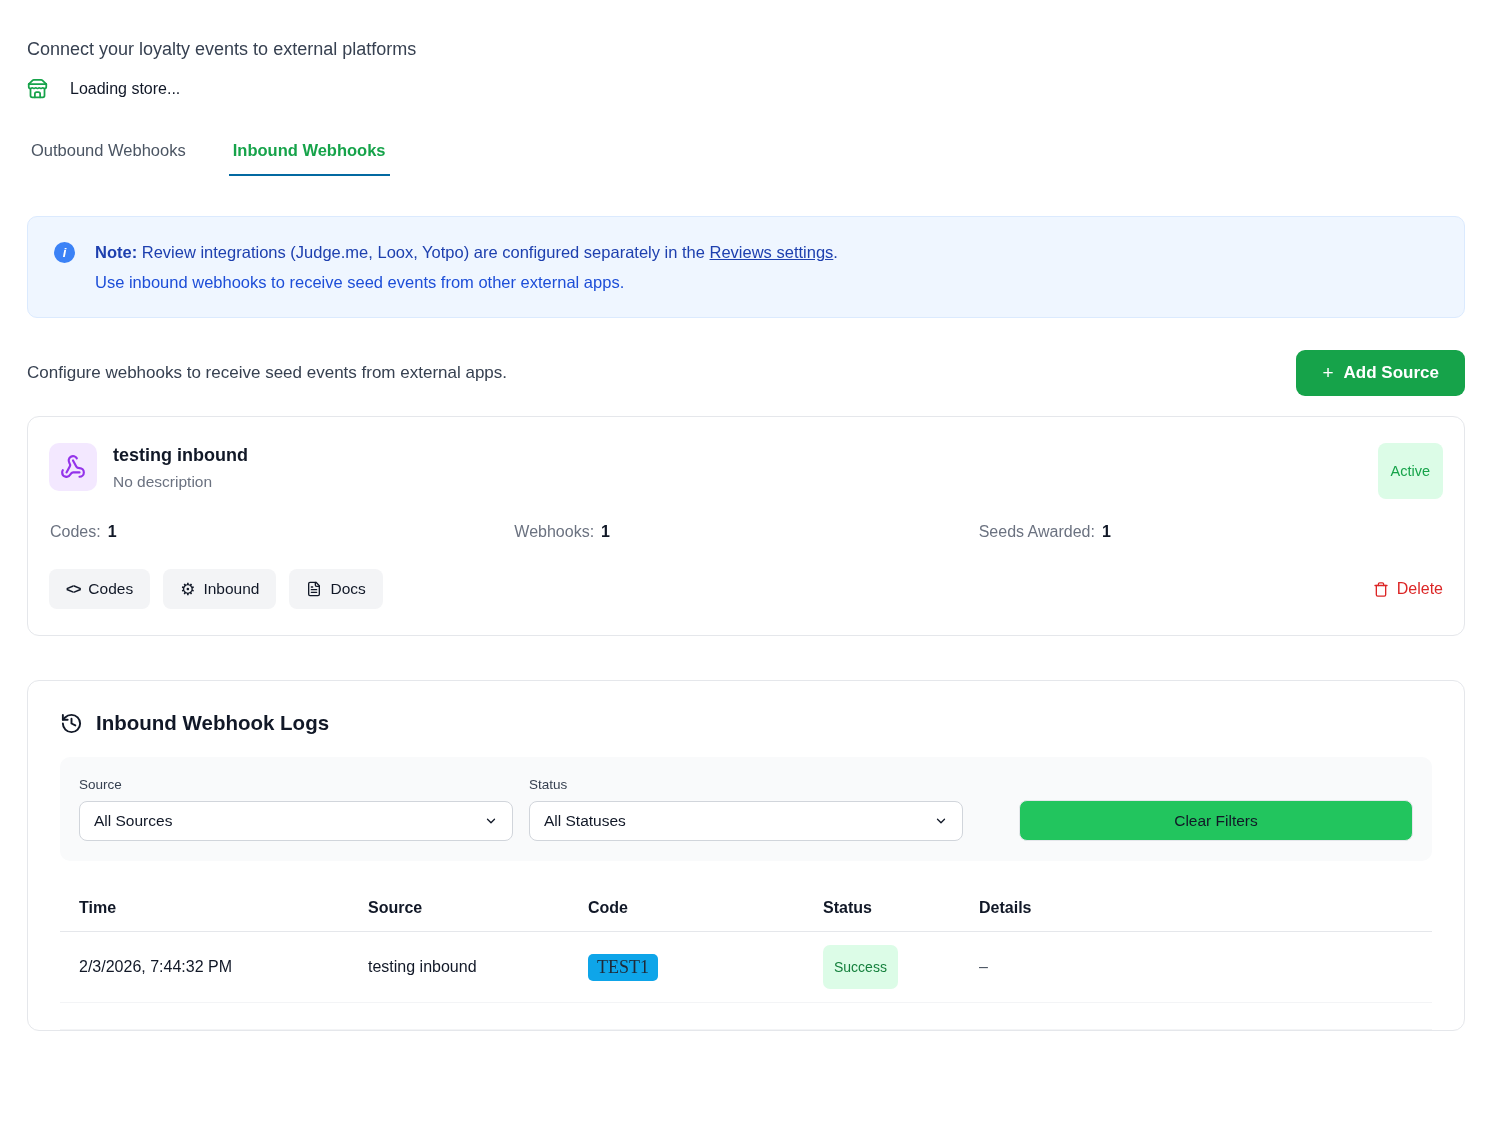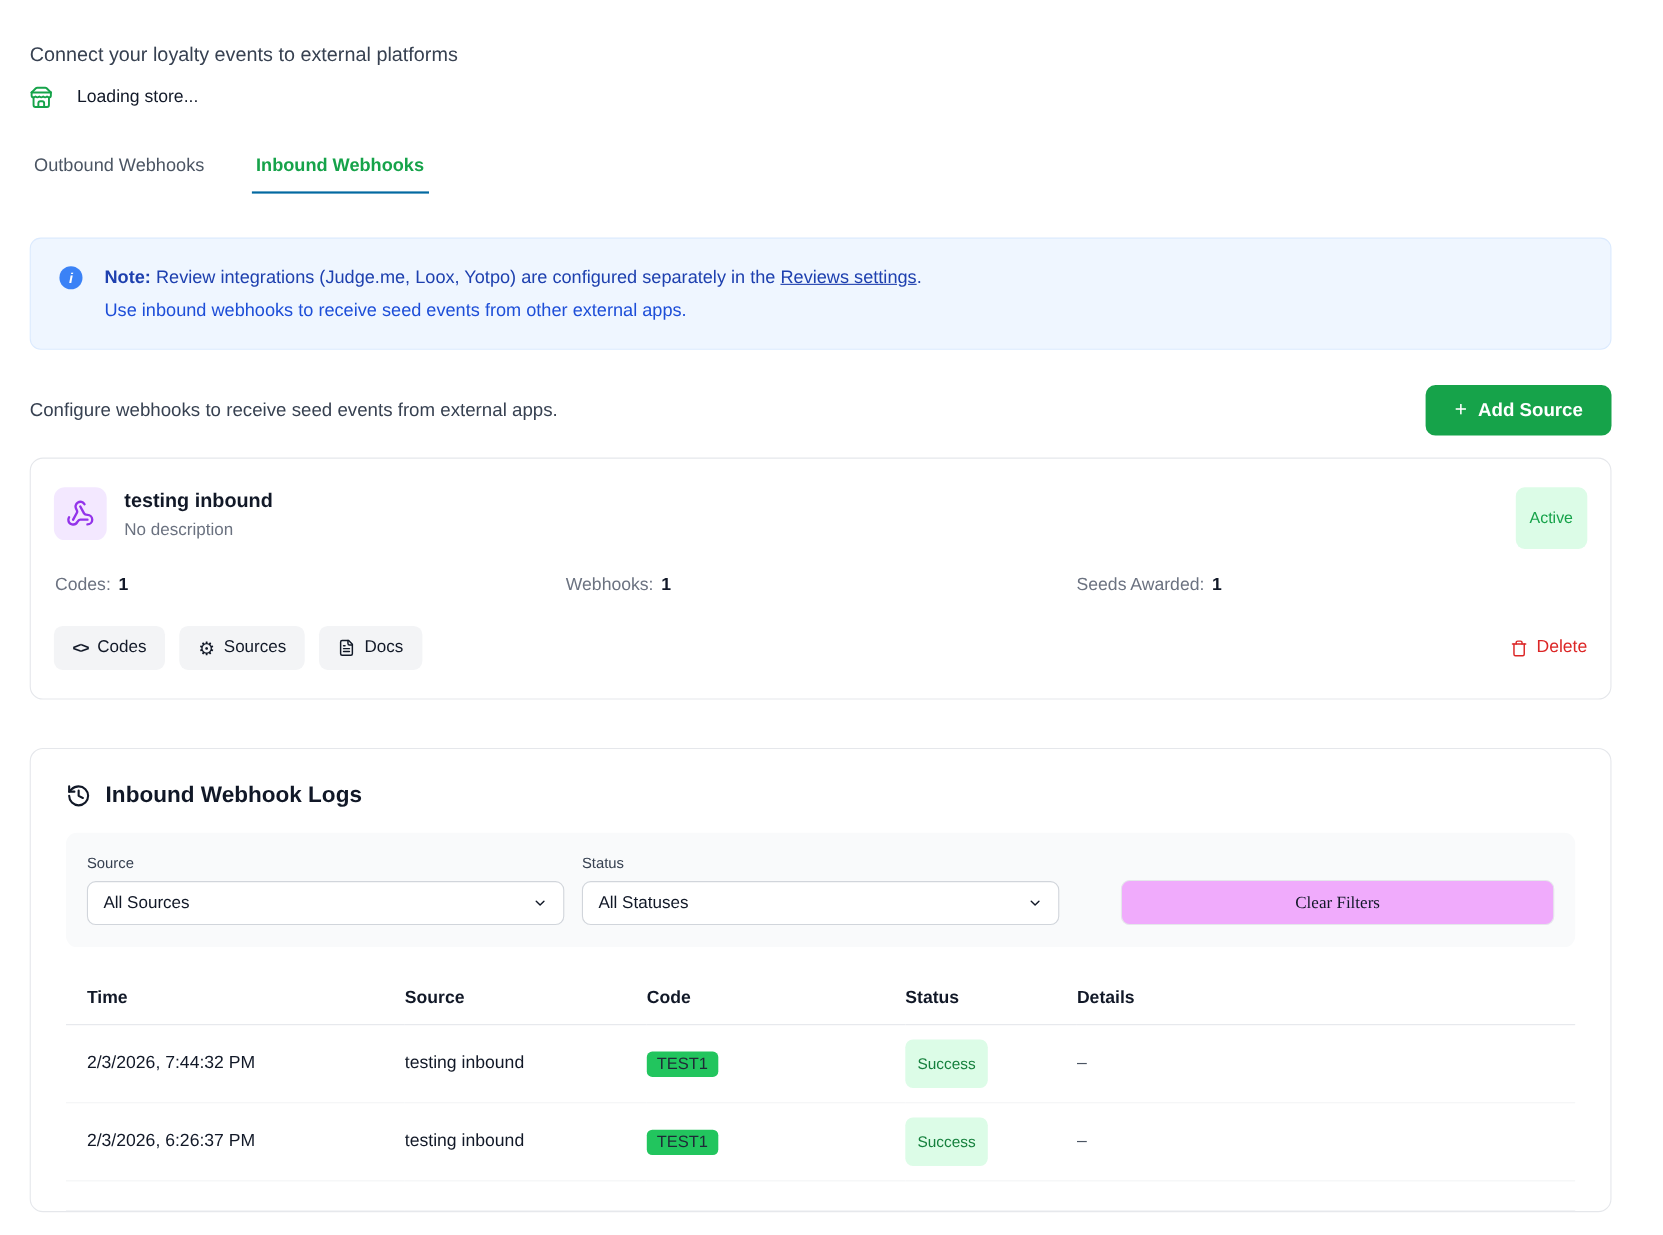--- a/index.html
+++ b/index.html
@@ -70,32 +70,32 @@
   .logs-title { font-size: 20.5px; font-weight: 700; color: #111827; }
 
   .filters { margin-top: 22px; background: #f9fafb; border-radius: 10px; padding: 20px 19px;
              display: grid; grid-template-columns: 1fr 1fr 1fr; gap: 16px; }
   .filter-label { display: block; font-size: 13.5px; font-weight: 500; color: #374151; margin-bottom: 9px; }
   .select { height: 40px; background: #fff; border: 1px solid #d1d5db; border-radius: 8px;
             display: flex; align-items: center; justify-content: space-between; padding: 0 14px;
             font-size: 15.5px; color: #111827; cursor: pointer; }
   .select svg { width: 14px; height: 14px; }
   .clear-col { display: flex; align-items: flex-end; }
-  .clear-btn { width: 100%; height: 41px; background: #f0abfc; border: 1px solid #e5e7eb; border-radius: 8px;
-               font-size: 15.5px; color: #111827; font-family: Liberation Serif, serif; cursor: pointer; margin-left: 40px; }
+  .clear-btn { width: 100%; height: 41px; background: #22c55e; border: 1px solid #e5e7eb; border-radius: 8px;
+               font-size: 15.5px; color: #111827; font-family: Liberation Sans, sans-serif; cursor: pointer; margin-left: 40px; }
 
   
   table { width: 100%; border-collapse: collapse; margin-top: 26px; table-layout: fixed; }
   th { text-align: left; font-size: 16px; font-weight: 700; color: #111827;
        padding: 12px 0 14px 0; border-bottom: 1px solid #e5e7eb; }
   td { padding: 13px 0; border-bottom: 1px solid #f3f4f6; font-size: 16px; color: #111827; vertical-align: middle; }
   th:first-child, td:first-child { padding-left: 19px; }
   td.details-cell { color: #4b5563; }
-  .code-badge { display: inline-block; font-family: Liberation Sans, sans-serif;
-                font-size: 15px; background: #22c55e; color: #1f2937; padding: 3px 9px; border-radius: 5px; }
+  .code-badge { display: inline-block; font-family: Liberation Serif, serif;
+                font-size: 18px; background: #0ea5e9; color: #1f2937; padding: 3px 9px; border-radius: 5px; }
   .badge { display: inline-block; font-size: 14px; font-weight: 500; padding: 14px 11px; border-radius: 7px; }
   .b-success { background: #dcfce7; color: #15803d; }
   .b-failed { background: #fee2e2; color: #b91c1c; }
   .badge:empty, .code-badge:empty { display: none; }
 </style>
 </head>
 <body>
 
 <div class="page">
 
@@ -155,21 +155,21 @@
       <div class="stat"><span>Seeds Awarded:</span><b>1</b></div>
     </div>
 
     <div class="actions-row">
       <button class="action-btn">
         <span class="glyph">&lt;&gt;</span>
         <span>Codes</span>
       </button>
       <button class="action-btn">
         <span class="gear">⚙</span>
-        <span>Sources</span>
+        <span>Inbound</span>
       </button>
       <button class="action-btn">
         <svg viewBox="0 0 24 24" fill="none" stroke="#111827" stroke-width="2" stroke-linecap="round" stroke-linejoin="round">
           <path d="M15 2H6a2 2 0 0 0-2 2v16a2 2 0 0 0 2 2h12a2 2 0 0 0 2-2V7z"></path>
           <path d="M14 2v4a2 2 0 0 0 2 2h4"></path>
             <path d="M10 9H8"></path>
             <path d="M16 13H8"></path>
             <path d="M16 17H8"></path>
         </svg>
         <span>Docs</span>
@@ -238,27 +238,20 @@
       </thead>
       <tbody>
         <tr>
           <td>2/3/2026, 7:44:32 PM</td>
           <td>testing inbound</td>
           <td><span class="code-badge">TEST1</span></td>
           <td><span class="badge b-success">Success</span></td>
           <td class="details-cell">–</td>
         </tr>
         <tr>
-          <td>2/3/2026, 6:26:37 PM</td>
-          <td>testing inbound</td>
-          <td><span class="code-badge">TEST1</span></td>
-          <td><span class="badge b-success">Success</span></td>
-          <td class="details-cell">–</td>
-        </tr>
-        <tr>
           <td></td>
           <td></td>
           <td></td>
           <td></td>
           <td class="details-cell"></td>
         </tr>
       </tbody>
     </table>
   </div>
 

